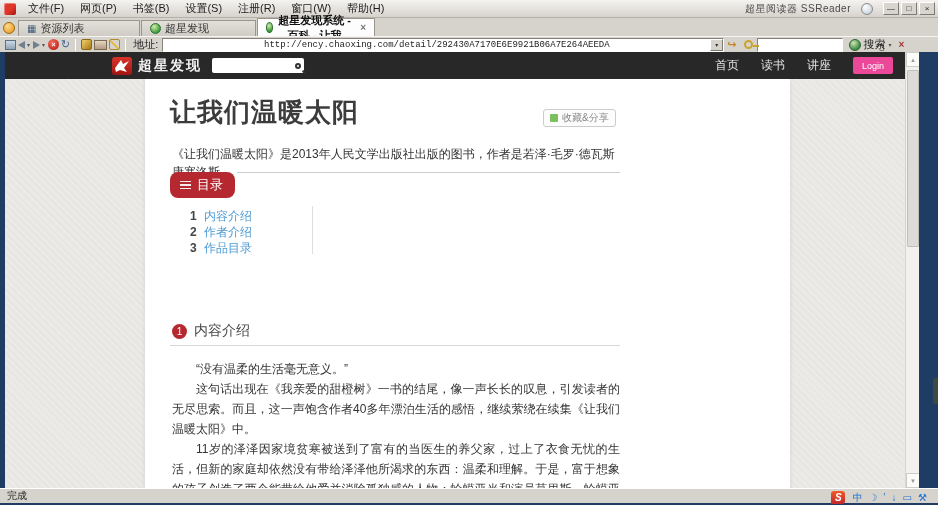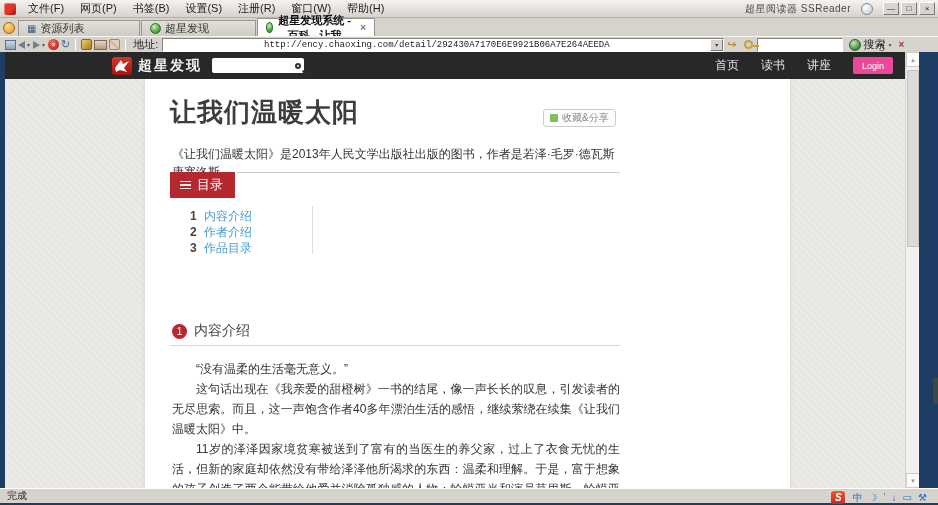--- a/index.html
+++ b/index.html
@@ -100,21 +100,21 @@
   .page{ position:absolute; top:27px; left:140px; width:645px; height:420px; background:#fff;
     box-shadow:0 0 4px rgba(0,0,0,.10); }
   .ptitle{ position:absolute; left:25px; top:16px; font-size:26px; color:#3c3c3c; font-weight:700; letter-spacing:1px;}
   .share{ position:absolute; left:398px; top:30px; display:flex; align-items:center;
     border:1px solid #ccc; border-radius:3px; background:#fdfdfd; padding:1px 6px; font-size:10px; color:#888;}
   .share .gsq{ width:8px; height:8px; background:#7bbf5e; border-radius:1px; margin-right:4px;}
   .intro{ position:absolute; left:27px; top:66px; width:448px; font-size:12px; color:#333; line-height:18px;}
   .tocrow{ position:absolute; left:0; top:93px; width:645px; height:25px;}
   .tocline{ position:absolute; left:92px; top:0; width:383px; border-top:1px solid #cccccc;}
   .tocbtn{ position:absolute; left:25px; top:0; background:#b5282f; color:#fff; font-size:13px;
-    padding:4px 12px 4px 10px; display:flex; align-items:center; }
+    padding:4px 12px 4px 10px; display:flex; align-items:center;border-radius:8px; }
   .listic{ width:11px; height:9px; margin-right:6px;
     background:repeating-linear-gradient(#fff 0 1.5px, transparent 1.5px 3.5px); opacity:.9;}
   .toclist{ position:absolute; left:45px; top:129px; font-size:12px; }
   .tocitem{ height:16px; display:flex; align-items:center; }
   .tocnum{ color:#444; font-weight:bold; width:14px; }
   .toclink{ color:#4d9bd4; text-decoration:none; }
   .tocdiv{ position:absolute; left:167px; top:127px; height:48px; border-left:1px solid #ddd; }
   .sechead{ position:absolute; left:27px; top:243px; display:flex; align-items:center;}
   .badge{ width:15px; height:15px; border-radius:50%; background:#b5282f; color:#fff; font-size:10px;
     text-align:center; line-height:15px; margin-right:7px;}

